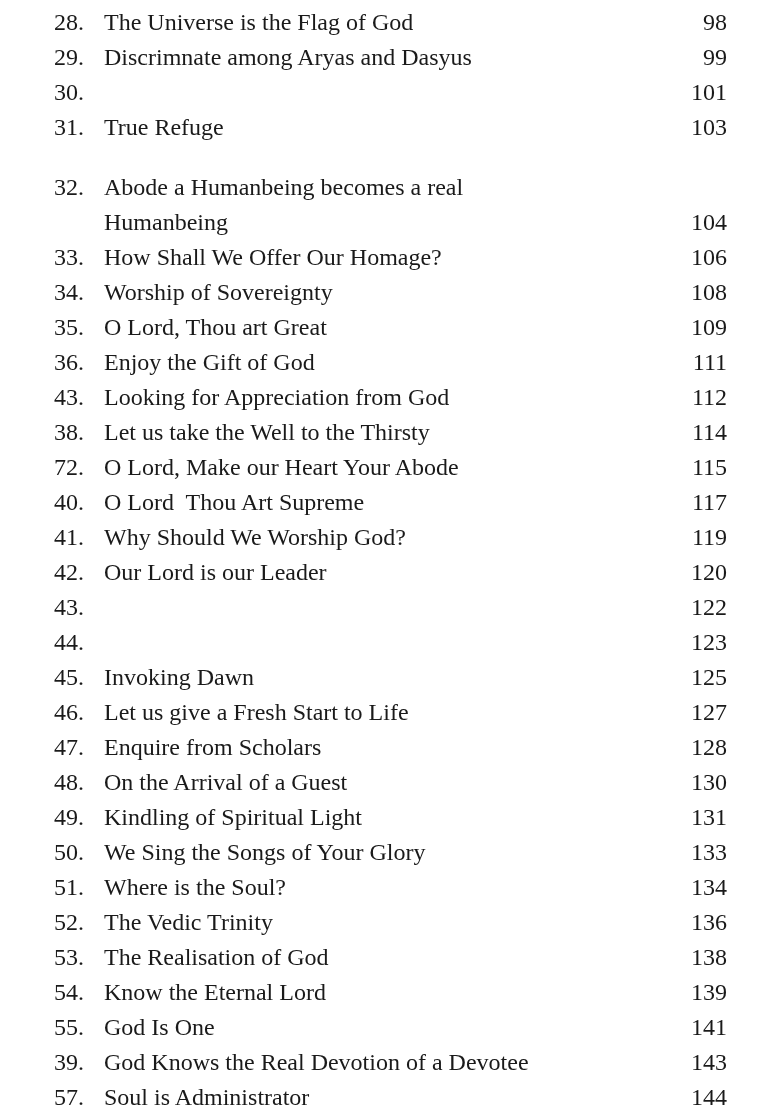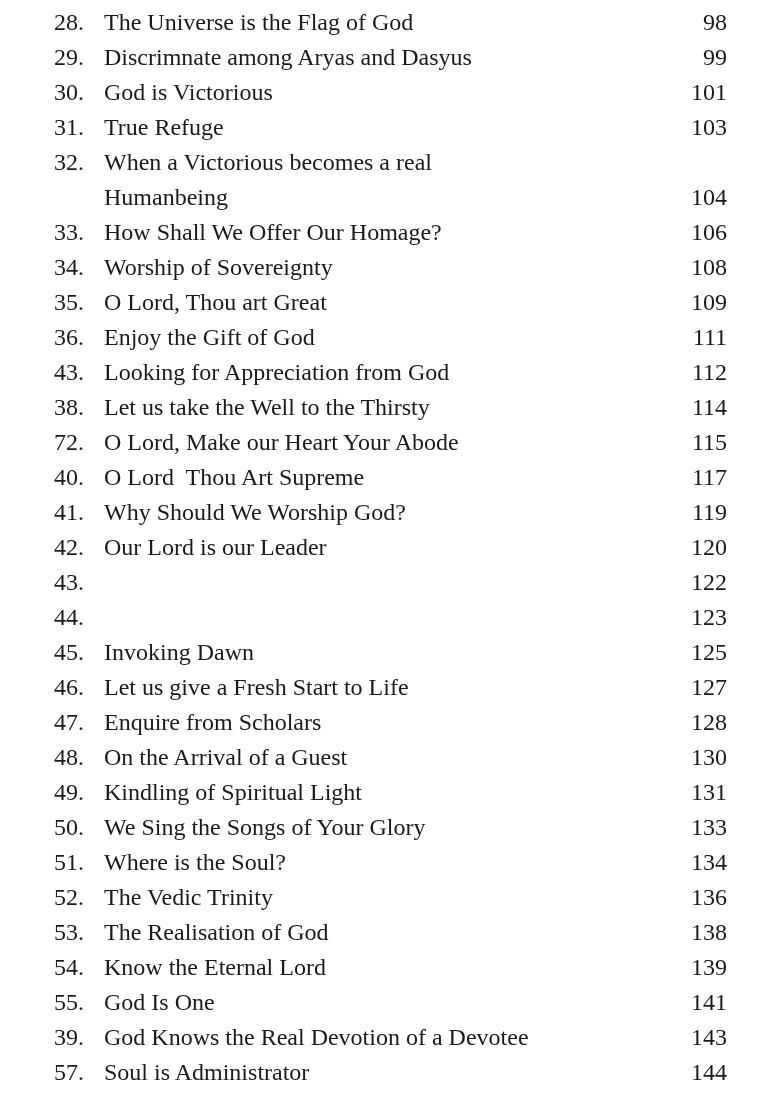--- a/index.html
+++ b/index.html
@@ -24,20 +24,21 @@
     .row {
       position: relative;
       height: 35px;
       font-size: 24px;
       line-height: 35px;
       white-space: nowrap;
       padding-left: 47px;
     }
     .row.two-line {
       height: 70px;
+      margin-top: 25px;
     }
     .num {
       position: absolute;
       left: 54px;
       top: 0;
       width: 48px;
     }
     .title {
       position: absolute;
       left: 104px;
@@ -65,32 +66,31 @@
     <span class="title">The Universe is the Flag of God</span>
     <span class="page">98</span>
   </div>
   <div class="row">
     <span class="num">29.</span>
     <span class="title">Discrimnate among Aryas and Dasyus</span>
     <span class="page">99</span>
   </div>
   <div class="row">
     <span class="num">30.</span>
-    <span class="title">God is Victorious</span>
     <span class="page">101</span>
   </div>
   <div class="row">
     <span class="num">31.</span>
     <span class="title">True Refuge</span>
     <span class="page">103</span>
   </div>
   <div class="row two-line">
     <span class="num">32.</span>
     <span class="title">
-      <span>When a Victorious becomes a real</span><br>
+      <span>Abode a Humanbeing becomes a real</span><br>
       <span>Humanbeing</span>
     </span>
     <span class="page">104</span>
   </div>
   <div class="row">
     <span class="num">33.</span>
     <span class="title">How Shall We Offer Our Homage?</span>
     <span class="page">106</span>
   </div>
   <div class="row">

